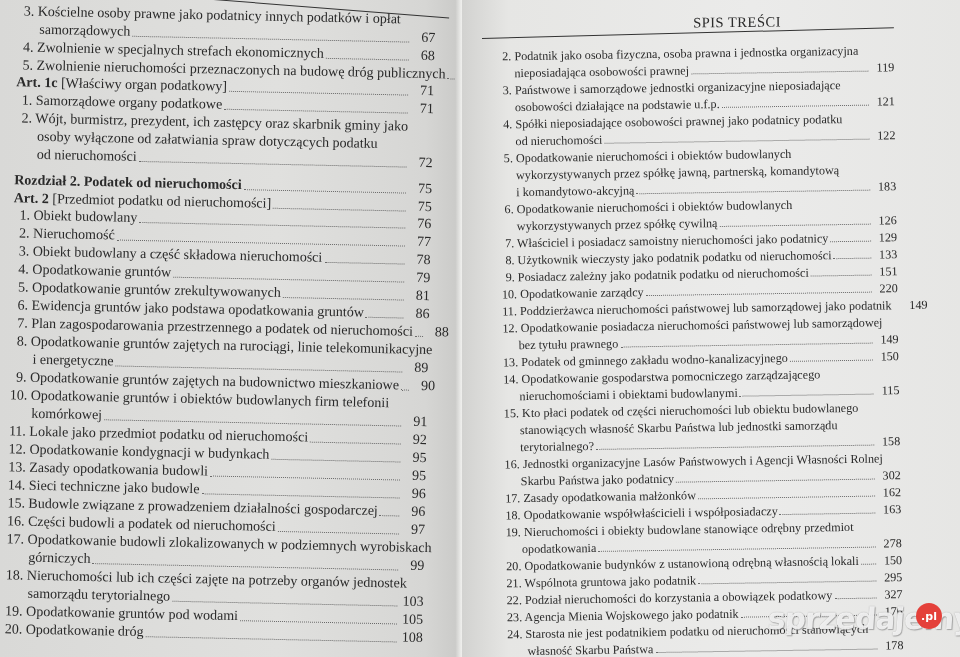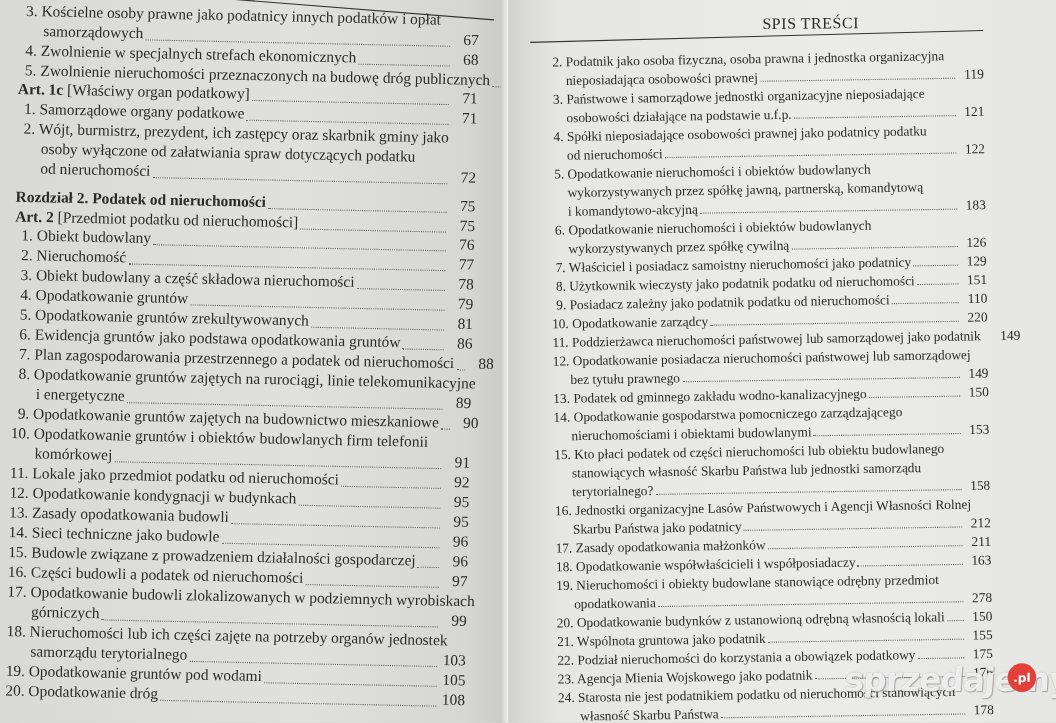--- a/index.html
+++ b/index.html
@@ -288,26 +288,26 @@
     </div>
 
     <div class="entry" style="left:40px;top:189px;width:392px">
       <span class="txt">7. Właściciel i posiadacz samoistny nieruchomości jako podatnicy</span>
         <span class="dots"></span>
         <span class="pg">129</span>
     </div>
     <div class="entry" style="left:40px;top:206px;width:392px">
       <span class="txt">8. Użytkownik wieczysty jako podatnik podatku od nieruchomości</span>
         <span class="dots"></span>
-        <span class="pg">151</span>
+        <span class="pg">133</span>
     </div>
     <div class="entry" style="left:40px;top:223px;width:392px">
       <span class="txt">9. Posiadacz zależny jako podatnik podatku od nieruchomości</span>
         <span class="dots"></span>
-        <span class="pg">110</span>
+        <span class="pg">151</span>
     </div>
     <div class="entry" style="left:36px;top:240px;width:396px">
       <span class="txt">10. Opodatkowanie zarządcy</span>
         <span class="dots"></span>
         <span class="pg">220</span>
     </div>
     <div class="entry" style="left:36px;top:257px;width:396px">
       <span class="txt">11. Poddzierżawca nieruchomości państwowej lub samorządowej jako podatnik</span>
         <span class="dots none"></span>
         <span class="pg">149</span>
@@ -323,42 +323,42 @@
     <div class="entry" style="left:36px;top:308px;width:396px">
       <span class="txt">13. Podatek od gminnego zakładu wodno-kanalizacyjnego</span>
         <span class="dots"></span>
         <span class="pg">150</span>
     </div>
 
     <div class="plain" style="left:36px;top:325px">14. Opodatkowanie gospodarstwa pomocniczego zarządzającego</div>
     <div class="entry" style="left:52px;top:342px;width:380px">
       <span class="txt">nieruchomościami i obiektami budowlanymi</span>
         <span class="dots"></span>
-        <span class="pg">153</span>
+        <span class="pg">115</span>
     </div>
 
     <div class="plain" style="left:36px;top:359px">15. Kto płaci podatek od części nieruchomości lub obiektu budowlanego</div>
     <div class="plain" style="left:52px;top:376px">stanowiących własność Skarbu Państwa lub jednostki samorządu</div>
     <div class="entry" style="left:52px;top:393px;width:380px">
       <span class="txt">terytorialnego?</span>
         <span class="dots"></span>
         <span class="pg">158</span>
     </div>
 
     <div class="plain" style="left:36px;top:410px">16. Jednostki organizacyjne Lasów Państwowych i Agencji Własności Rolnej</div>
     <div class="entry" style="left:52px;top:427px;width:380px">
       <span class="txt">Skarbu Państwa jako podatnicy</span>
         <span class="dots"></span>
-        <span class="pg">212</span>
+        <span class="pg">302</span>
     </div>
 
     <div class="entry" style="left:36px;top:444px;width:396px">
       <span class="txt">17. Zasady opodatkowania małżonków</span>
         <span class="dots"></span>
-        <span class="pg">211</span>
+        <span class="pg">162</span>
     </div>
     <div class="entry" style="left:36px;top:461px;width:396px">
       <span class="txt">18. Opodatkowanie współwłaścicieli i współposiadaczy</span>
         <span class="dots"></span>
         <span class="pg">163</span>
     </div>
 
     <div class="plain" style="left:36px;top:478px">19. Nieruchomości i obiekty budowlane stanowiące odrębny przedmiot</div>
     <div class="entry" style="left:52px;top:495px;width:380px">
       <span class="txt">opodatkowania</span>
@@ -367,26 +367,26 @@
     </div>
 
     <div class="entry" style="left:36px;top:512px;width:396px">
       <span class="txt">20. Opodatkowanie budynków z ustanowioną odrębną własnością lokali</span>
         <span class="dots"></span>
         <span class="pg">150</span>
     </div>
     <div class="entry" style="left:36px;top:529px;width:396px">
       <span class="txt">21. Wspólnota gruntowa jako podatnik</span>
         <span class="dots"></span>
-        <span class="pg">155</span>
+        <span class="pg">295</span>
     </div>
     <div class="entry" style="left:36px;top:546px;width:396px">
       <span class="txt">22. Podział nieruchomości do korzystania a obowiązek podatkowy</span>
         <span class="dots"></span>
-        <span class="pg">175</span>
+        <span class="pg">327</span>
     </div>
     <div class="entry" style="left:36px;top:563px;width:396px">
       <span class="txt">23. Agencja Mienia Wojskowego jako podatnik</span>
         <span class="dots"></span>
         <span class="pg">176</span>
     </div>
 
     <div class="plain" style="left:36px;top:580px">24. Starosta nie jest podatnikiem podatku od nieruchomości stanowiących</div>
     <div class="entry" style="left:56px;top:597px;width:376px">
       <span class="txt">własność Skarbu Państwa</span>

